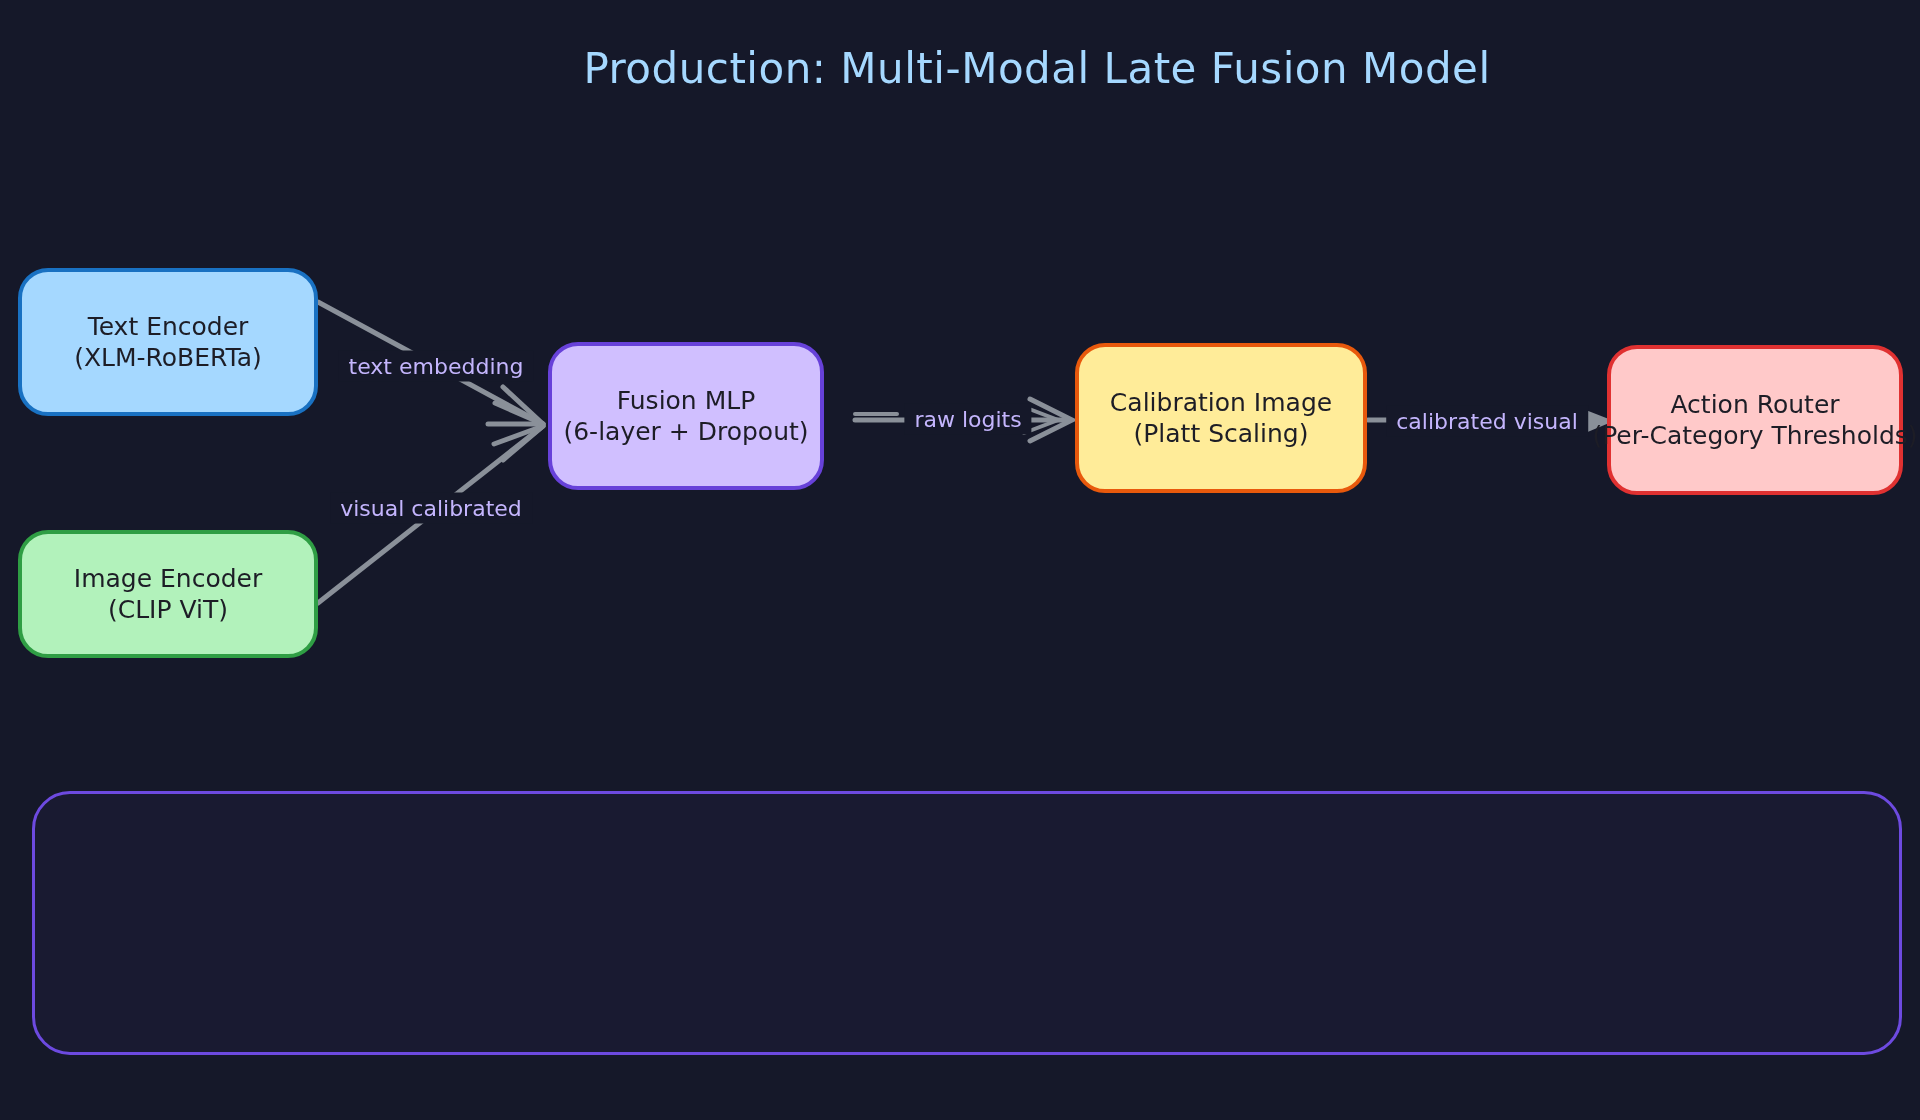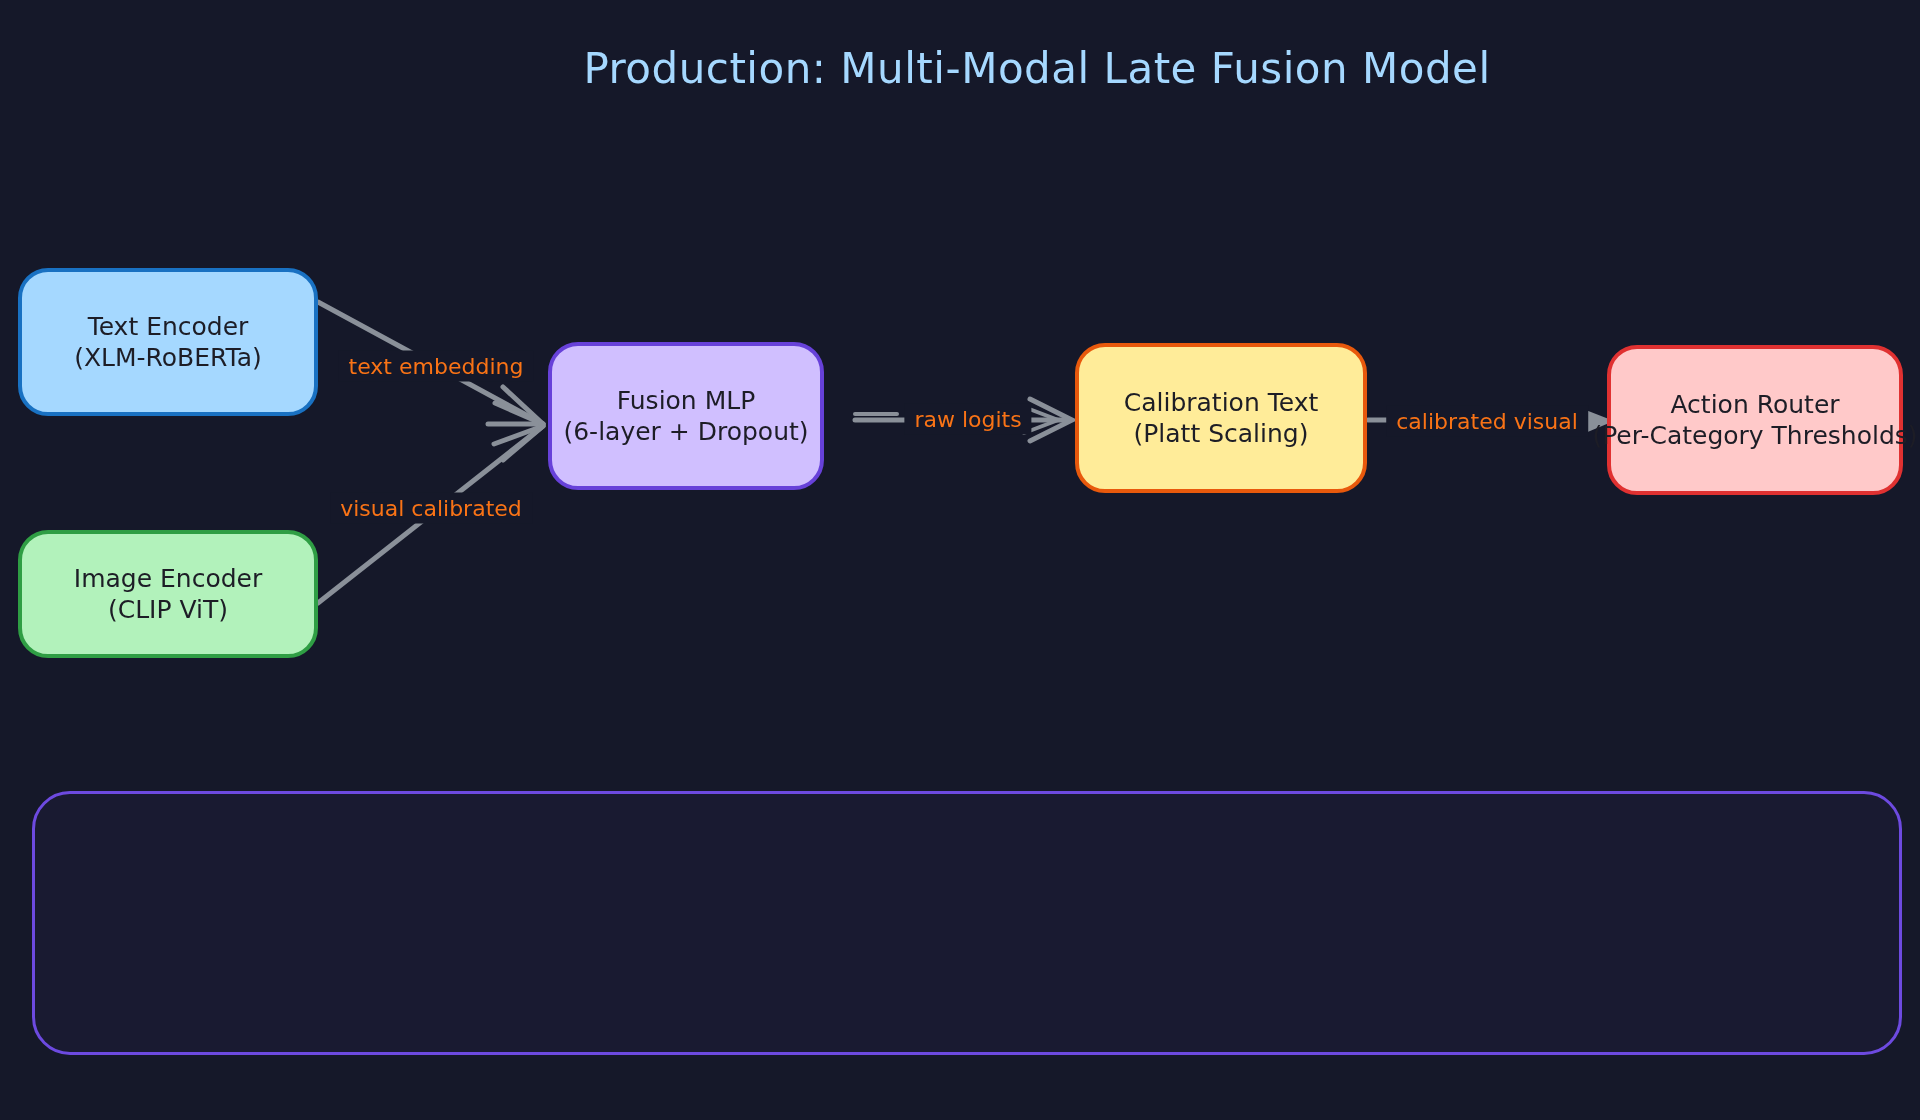--- a/index.html
+++ b/index.html
@@ -7,21 +7,21 @@
     position:relative;width:1920px;height:1120px;background:#151829;
     font-family:"DejaVu Sans","Liberation Sans",sans-serif;
   }
   .title{
     position:absolute;left:1009px;top:44px;transform:translateX(-50%);
     font-size:42px;letter-spacing:0.5px;white-space:nowrap;z-index:5;
   }
   svg.edges{position:absolute;left:0;top:0;width:1920px;height:1120px;z-index:1;}
   .edge-label{
     position:absolute;transform:translate(-50%,-50%);
-    background:#151829;color:#f97316;font-size:22px;padding:3px 10px;
+    background:#151829;color:#c4b5fd;font-size:22px;padding:3px 10px;
     white-space:nowrap;z-index:2;
   }
   .node{
     position:absolute;display:flex;flex-direction:column;align-items:center;
     justify-content:center;border:4px solid;border-radius:30px;
     color:#1d1d26;font-size:25px;line-height:31px;text-align:center;
     box-sizing:border-box;z-index:3;
   }
   .node span{white-space:nowrap;}
   .frame{
@@ -79,21 +79,21 @@
     <span>Image Encoder</span>
     <span>(CLIP ViT)</span>
   </div>
 
   <div class="node" style="left: 548px; top: 342px; width: 276px; height: 148px; background: rgb(208, 191, 255); border-color: rgb(103, 65, 217);">
     <span>Fusion MLP</span>
     <span>(6-layer + Dropout)</span>
   </div>
 
   <div class="node" style="left: 1075px; top: 343px; width: 292px; height: 150px; background: rgb(255, 236, 153); border-color: rgb(232, 89, 12);">
-    <span>Calibration Text</span>
+    <span>Calibration Image</span>
     <span>(Platt Scaling)</span>
   </div>
 
   <div class="node" style="left: 1607px; top: 345px; width: 296px; height: 150px; background: rgb(255, 201, 201); border-color: rgb(224, 49, 49);">
     <span>Action Router</span>
     <span>(Per-Category Thresholds)</span>
   </div>
 
   <div class="frame"></div>
 

